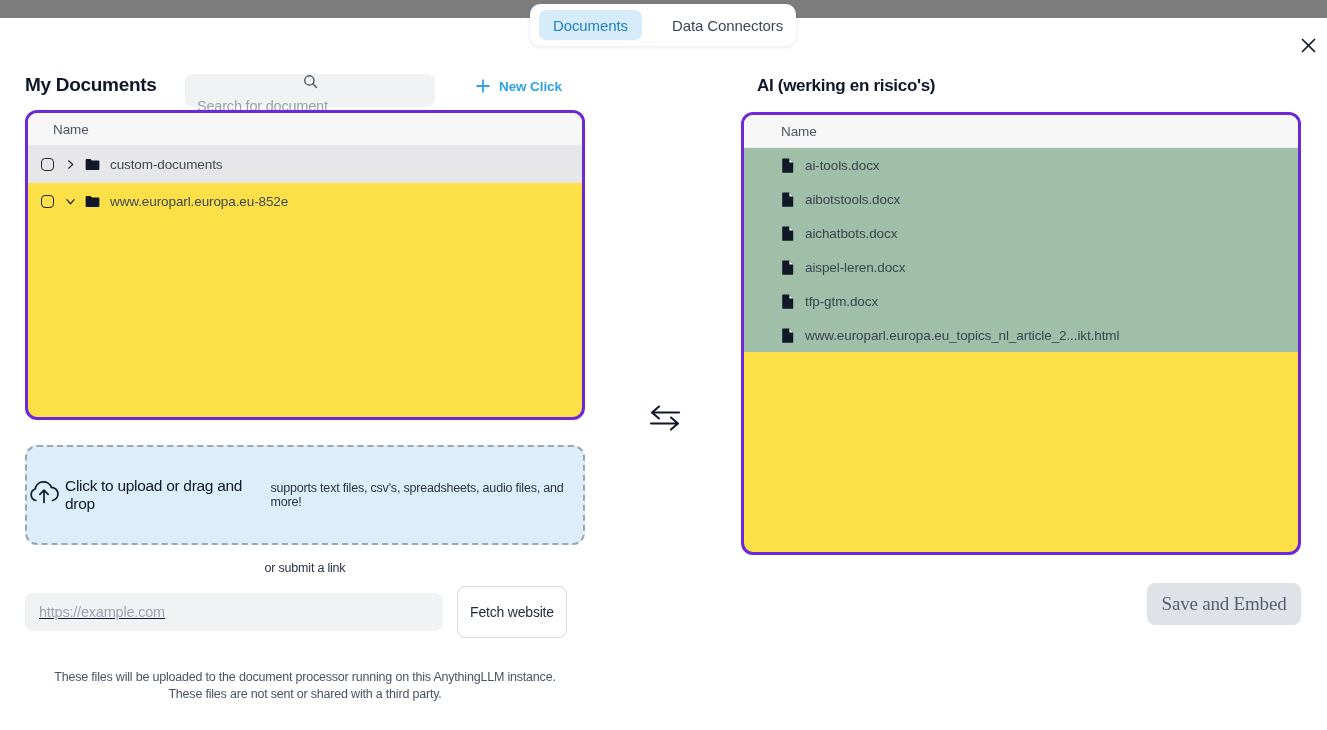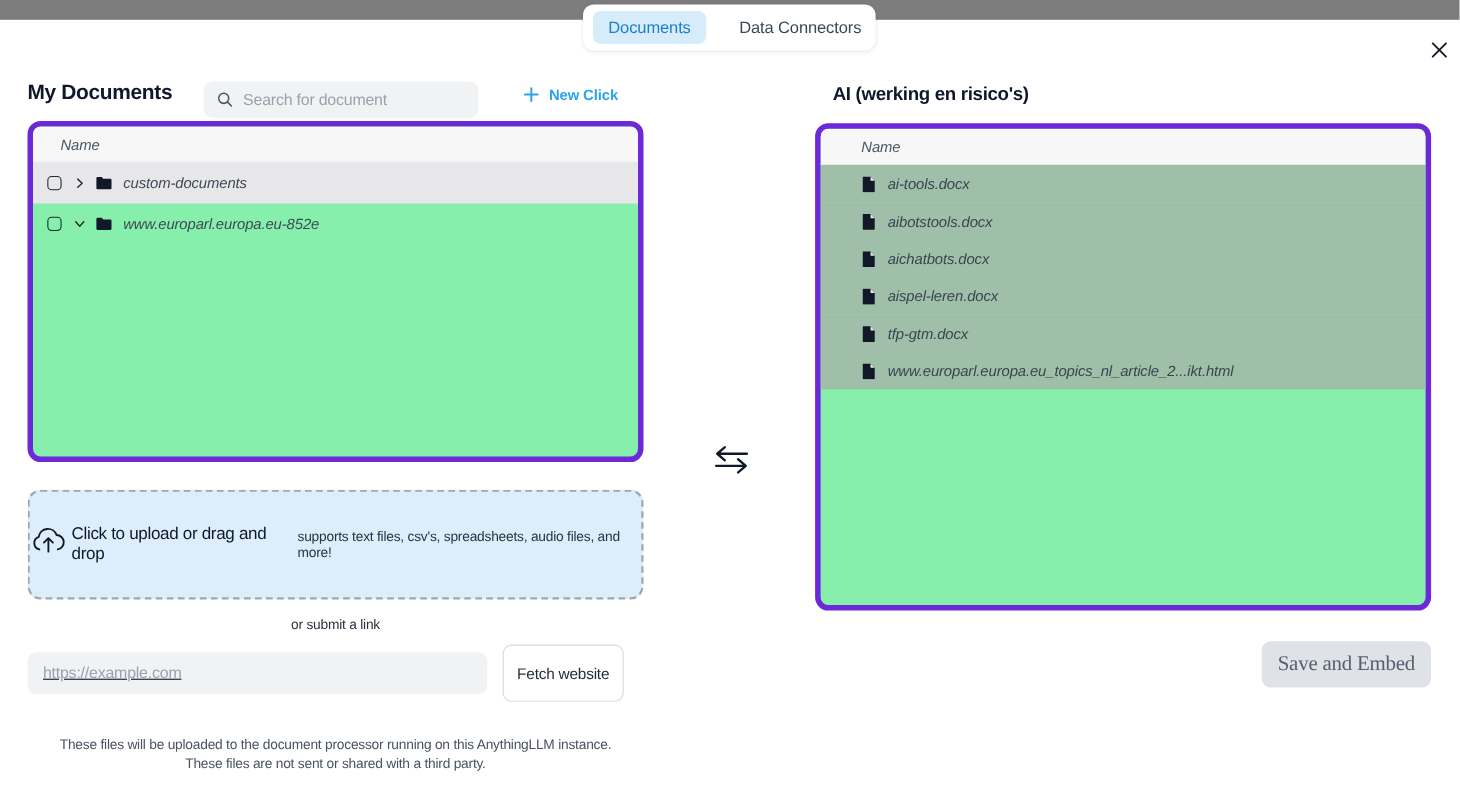--- a/index.html
+++ b/index.html
@@ -102,20 +102,21 @@
     top: 14px;
     width: 250px;
     height: 33px;
     background: #f1f2f4;
     border-radius: 8px;
     display: flex;
     align-items: center;
     padding: 0 12px;
     gap: 9px;
     cursor: text;
+    flex-direction: column;
   }
   .search-wrap svg { flex: none; color: #5b6472; }
   .search-input {
     border: none;
     outline: none;
     background: transparent;
     font-family: "Liberation Sans", sans-serif;
     font-size: 14.5px;
     color: #0f172a;
     width: 100%;
@@ -134,26 +135,25 @@
     font-size: 13.5px;
     font-weight: 700;
     letter-spacing: -0.1px;
     cursor: pointer;
     white-space: nowrap;
   }
   .plus-icon { display: block; }
 
   
   .list-box {
-    border: 5px solid #6d28d9;
+    border: 3px solid #6d28d9;
     border-radius: 12px;
-    background: #86efac;
+    background: #fde047;
     overflow: hidden;
     position: relative;
-    font-style: italic;
   }
   .list-box.left { height: 310px; }
 
   .list-head {
     height: 33px;
     background: #f7f7f8;
     border-bottom: 1px solid #e8e8ea;
     display: flex;
     align-items: center;
     padding-left: 25px;

